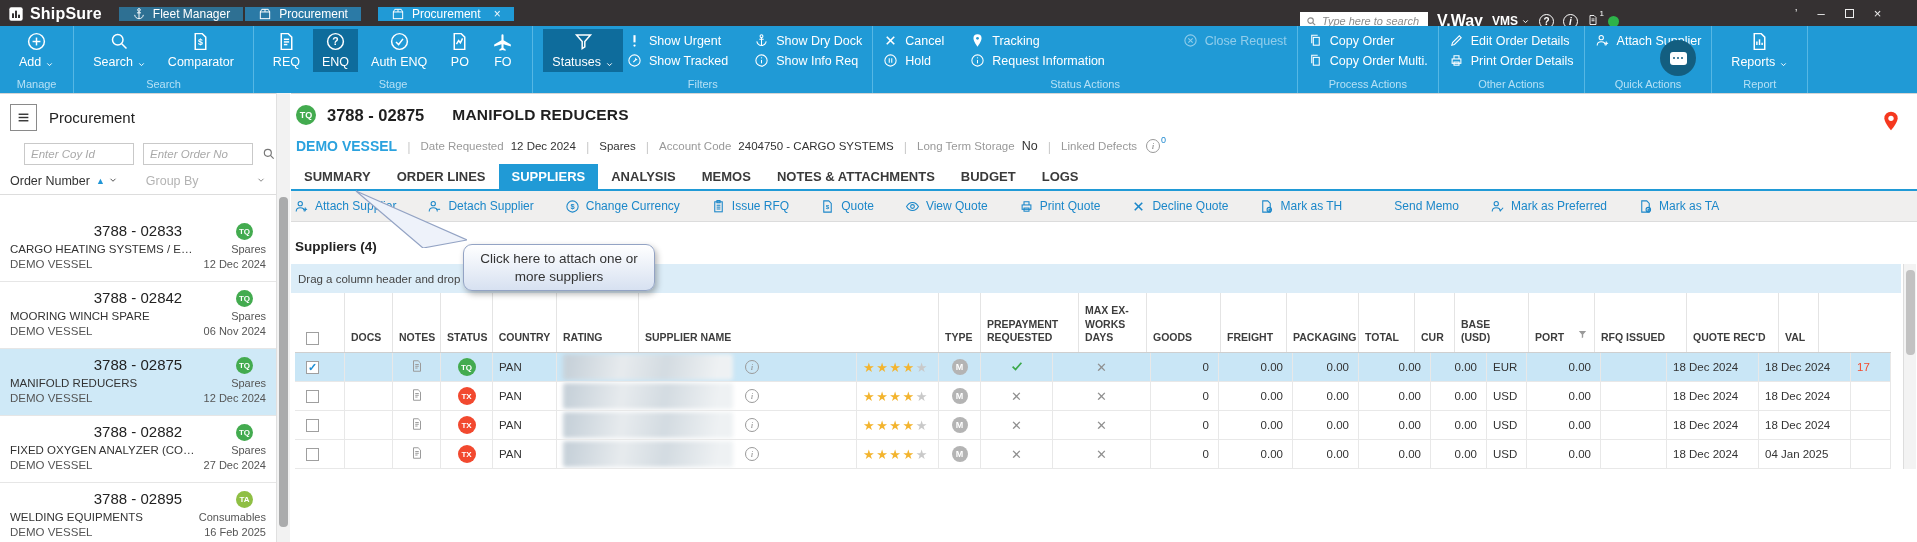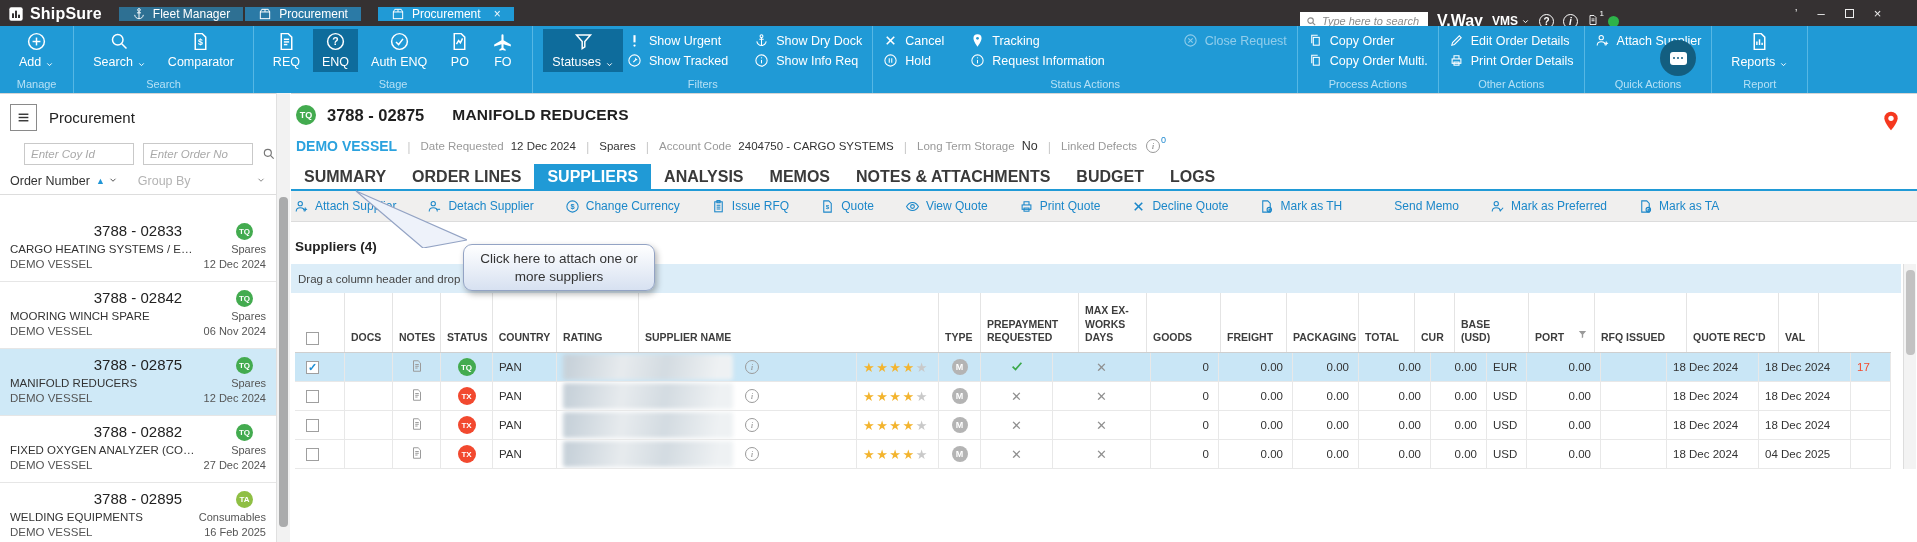--- a/index.html
+++ b/index.html
@@ -48,28 +48,28 @@
   #chat-bubble { position:absolute; left:1660px; top:40px; width:36px; height:36px; border-radius:50%; background:#135e80; z-index:5; display:flex; align-items:center; justify-content:center; cursor:pointer; }
   #chat-bubble .cb-inner { width:17px; height:13px; background:#fff; border-radius:3px; display:flex; align-items:center; justify-content:center; gap:2px; }
   #chat-bubble .cb-inner i { width:2px; height:2px; background:#135e80; border-radius:50%; }
 
   
   #sidebar { position:absolute; left:0; top:93px; width:276px; height:449px; background:#fff; border-top:1px solid #d5d5d5; }
   .sb-head { display:flex; align-items:center; gap:12px; padding:10px 0 0 10px; }
   .sb-burger { width:27px; height:27px; border:1px solid #8a8a8a; display:flex; align-items:center; justify-content:center; cursor:pointer; }
   .sb-burger svg { width:15px; height:13px; }
   .sb-title { font-size:15px; color:#222; }
-  .sb-inputs { display:flex; align-items:center; gap:9px; padding:12px 0 0 8px;justify-content:flex-end; }
+  .sb-inputs { display:flex; align-items:center; gap:9px; padding:12px 0 0 24px; }
   .sb-inputs input { width:110px; height:22px; border:1px solid #c9c9c9; font-size:11.5px; font-style:italic; padding:0 6px; font-family:inherit; color:#444; outline:none; }
   .sb-inputs input::placeholder { color:#a9a9a9; font-style:italic; }
   .sb-inputs .icn { color:#777; }
   .sb-sort { display:flex; align-items:center; padding:9px 10px 6px 10px; font-size:12.5px; color:#333; border-bottom:1px solid #ddd; }
   .sort-asc { color:#2196d6; font-size:9px; margin:0 3px 0 6px; }
   .sb-sort .chev { color:#555; }
-  .group-by { color:#b3b3b3; margin-left:20px; }
+  .group-by { color:#b3b3b3; margin-left:28px; }
   .sb-sort .chev2 { margin-left:auto; color:#888; }
   .chev svg, .chev2 svg { width:10px; height:10px; }
   #order-list { margin-top:20px;text-align:center; }
   .ord-item { position:relative; height:67px; padding:7px 10px 0 10px; border-bottom:1px solid #e6e6e6; cursor:pointer; }
   .ord-item.selected { background:#cfe9f7; }
   .ord-num { font-size:15px; color:#222; }
   .ord-badge { position:absolute; right:23px; top:8px; width:17px; height:17px; border-radius:50%; color:#fff; font-size:8px; font-weight:bold; display:flex; align-items:center; justify-content:center; }
   .ord-line { display:flex; justify-content:space-between; align-items:baseline; margin-top:4px; }
   .ord-title { font-size:11.5px; color:#333; white-space:nowrap; overflow:hidden; text-overflow:ellipsis; max-width:185px; }
   .ord-cat { font-size:11px; color:#555; }
@@ -90,21 +90,21 @@
   .meta-sep { color:#ccc; margin:0 10px; font-size:13px; }
   .meta-label { color:#999; }
   .meta-val { color:#333; margin-left:7px; }
   .oh-no { font-size:12.5px; }
   .info-i { width:14px; height:14px; border:1px solid #999; border-radius:50%; color:#777; font-size:9px; display:inline-flex; align-items:center; justify-content:center; margin-left:9px; font-style:italic; font-family:"Liberation Serif",serif; }
   .info-sup { color:#1e88cf; font-size:9px; position:relative; top:-6px; left:1px; }
   #red-pin { position:absolute; right:18px; top:17px; color:#f5381f; }
   #red-pin svg { width:16px; height:20px; }
 
   .tab-strip { height:27px; border-bottom:2px solid #209ad6; display:flex; }
-  .dtab { padding:0 13px; line-height:25px; font-size:16px; font-weight:bold; color:#3a3a3a; cursor:pointer; white-space:nowrap; }
+  .dtab { padding:0 13px; line-height:25px; font-size:13px; font-weight:bold; color:#3a3a3a; cursor:pointer; white-space:nowrap; }
   .dtab.active { background:#209ad6; color:#fff; }
 
   .action-bar { height:31px; background:#f0efee; border-bottom:1px solid #dcdcdc; display:flex; align-items:center; gap:31px; padding-left:3px; }
   .act-item { display:flex; align-items:center; gap:6px; font-size:12px; color:#1b87c9; cursor:pointer; white-space:nowrap; }
   .act-item .icn svg { width:15px; height:15px; }
 
   .sup-heading { margin-top:17px; padding-left:4px; font-size:13.5px; font-weight:bold; color:#222; height:16px; }
   .drag-bar { margin-top:9px; height:29px; background:#dcedf8; display:flex; align-items:center; padding-left:7px; font-size:11.5px; color:#444; width:1610px; }
 
   
@@ -1126,21 +1126,21 @@
           <div class="g-cell num" style="width: 74px;">
             <span>0.00</span>
           </div>
           <div class="g-cell" style="width: 66px;">
             <span></span>
           </div>
           <div class="g-cell" style="width: 92px;">
             <span>18 Dec 2024</span>
           </div>
           <div class="g-cell" style="width: 92px;">
-            <span>04 Dec 2025</span>
+            <span>04 Jan 2025</span>
           </div>
           <div class="g-cell num" style="width: 40px; justify-content: flex-start;">
             <span class="val-red"></span>
           </div>
         </div>
       </div>
 
     <div id="tooltip-pointer">
       <svg width="112" height="58" viewBox="0 0 112 58">
           <polygon points="1,1 112,50 68,58" fill="#eef2fa" stroke="#93a3c4" stroke-width="1.2"></polygon>

